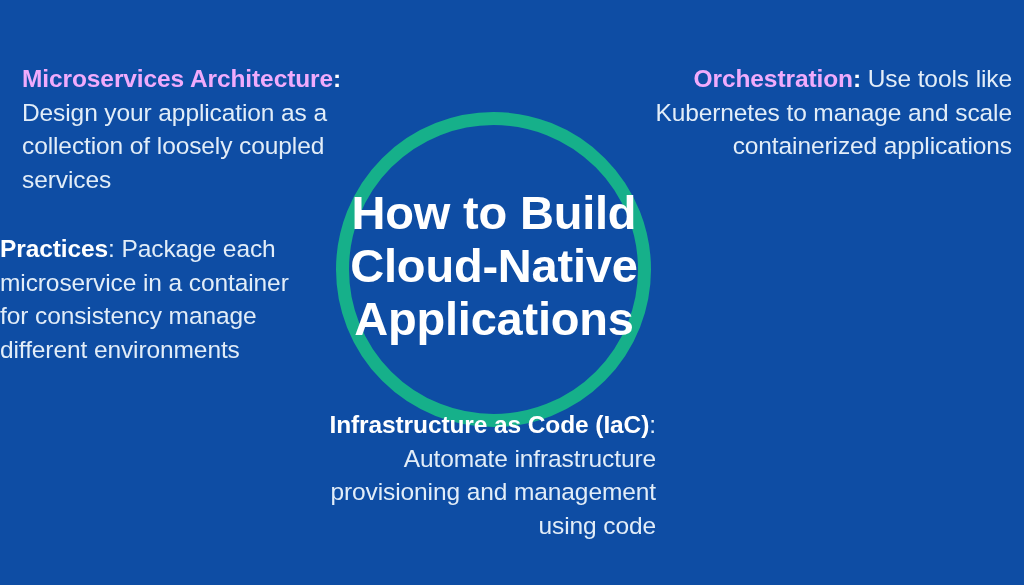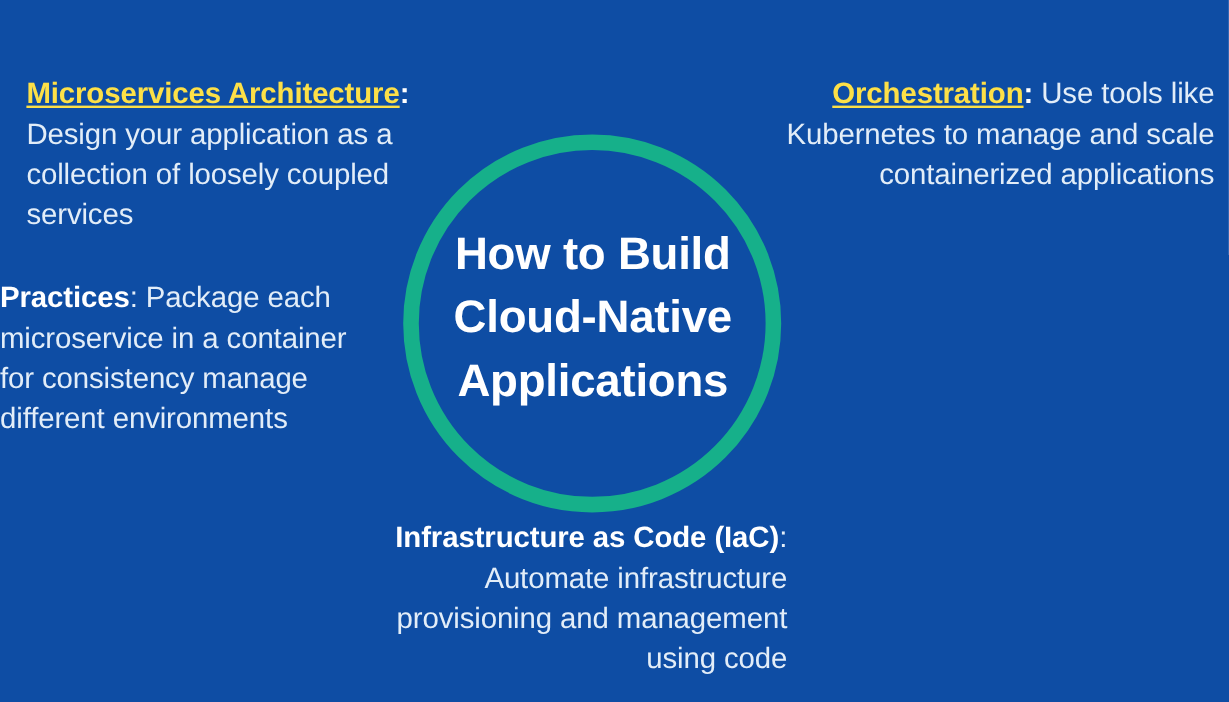--- a/index.html
+++ b/index.html
@@ -33,43 +33,42 @@
     box-sizing: border-box;
   }
 
   .center-title {
     position: absolute;
     left: 344px;
     top: 186px;
     width: 300px;
     text-align: center;
     color: #ffffff;
-    font-size: 38px;
+    font-size: 47px;
     font-weight: bold;
     line-height: 53px;
     letter-spacing: -0.2px;
     white-space: pre-line;
   }
 
   
   .block {
     position: absolute;
     color: #e2edf8;
     font-size: 24.5px;
     line-height: 33.5px;
     letter-spacing: -0.1px;
   }
   .block .lead {
     color: #ffffff;
     font-weight: bold;
   }
   .block .lead-underline {
-    color: #fde047;
+    color: #f0abfc;
     font-weight: bold;
-    text-decoration: underline;
     text-underline-offset: 2px;
   }
   .block .inline-underline {
     text-decoration: underline;
     text-underline-offset: 2px;
   }
 
   
   #block-microservices {
     left: 22px;
@@ -90,21 +89,21 @@
     text-align: right;
   }
   #block-devops {
     right: 12px;
     top: 232px;
     width: 364px;
     text-align: right;
   }
   #block-iac {
     left: 296px;
-    top: 432px;
+    top: 408px;
     width: 360px;
     text-align: right;
   }
 </style>
 </head>
 <body>
 
 <div id="infographic">
 
   <div class="center-ring"></div>

